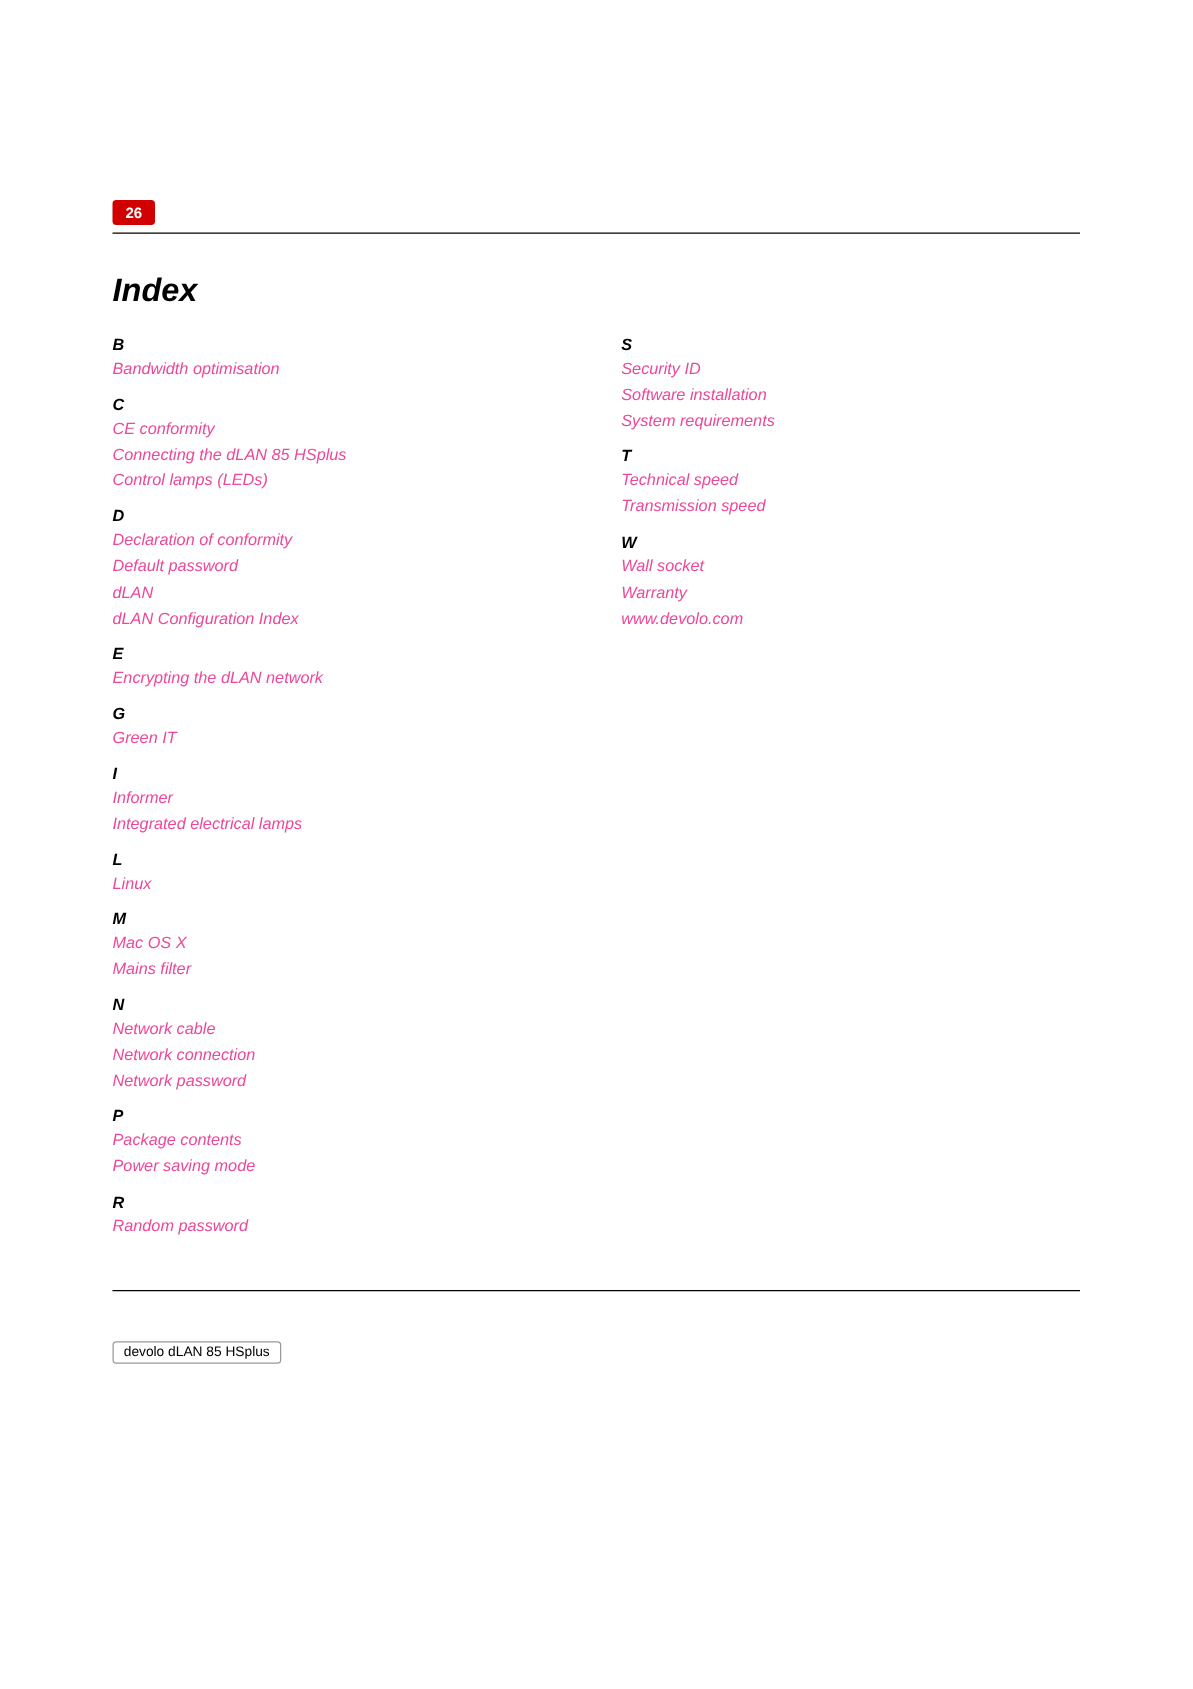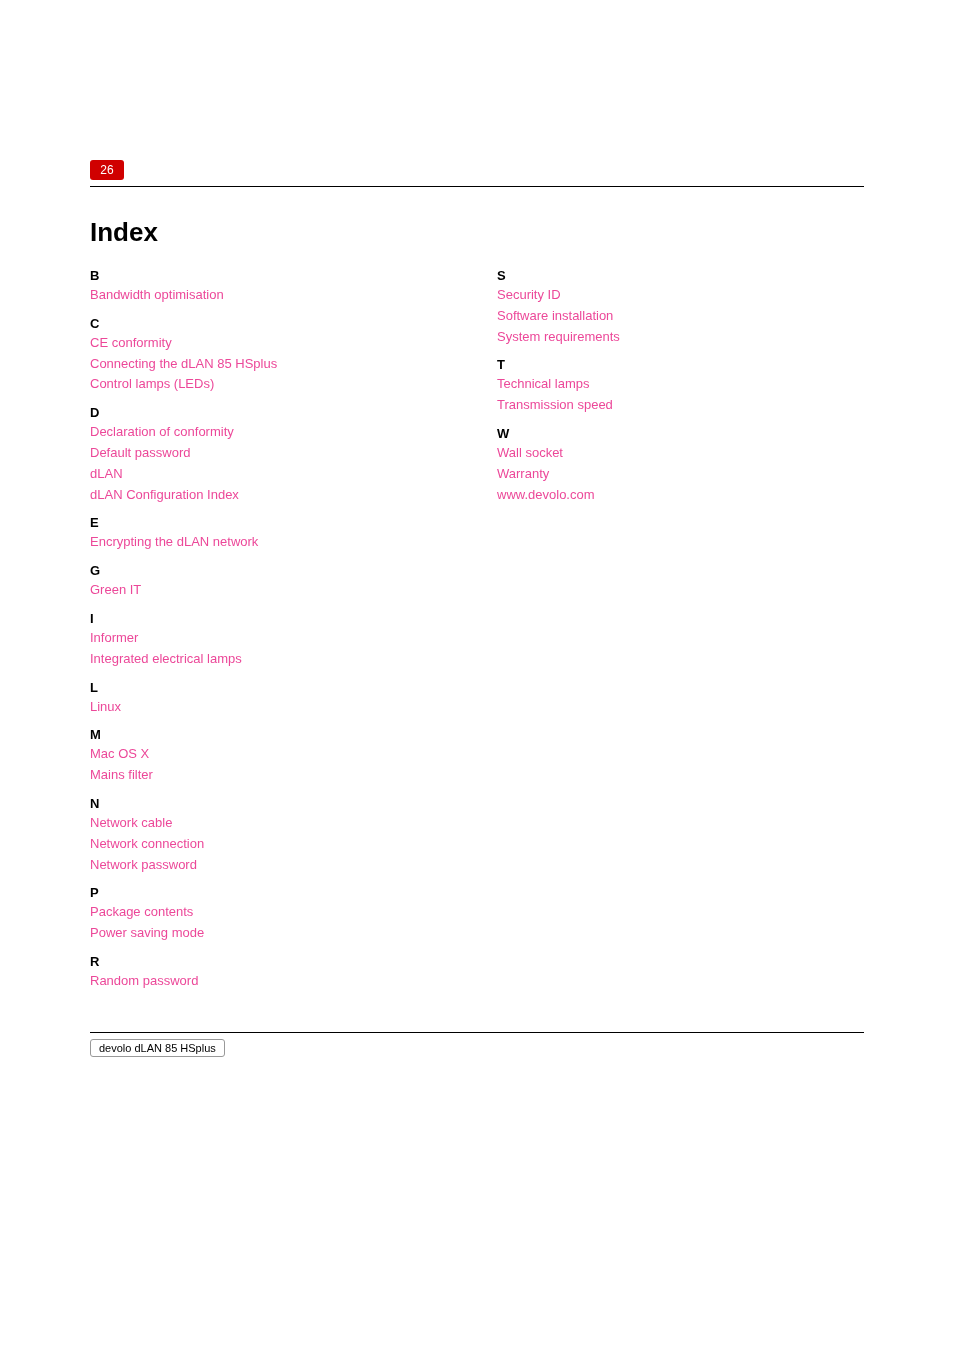--- a/index.html
+++ b/index.html
@@ -30,30 +30,31 @@
       align-items: center;
       border-bottom: 1px solid #000;
       margin: 160px 90px 0 90px;
       padding-bottom: 6px;
     }
 
     .page-number-badge {
       background: #d00000;
       color: #ffffff;
       font-size: 12px;
-      font-weight: normal;
+      font-weight: bold;
       padding: 3px 8px;
       border-radius: 3px;
       display: inline-block;
       min-width: 34px;
       text-align: center;
     }
 
     .content-area {
       margin: 30px 90px 4px 90px;
+      font-style: italic;
     }
 
     .index-title {
       font-size: 26px;
       font-weight: bold;
       margin-bottom: 20px;
     }
 
     .index-columns {
       display: flex;
@@ -89,20 +90,21 @@
       padding-top: 6px;
     }
 
     .device-name-badge {
       background: #ffffff;
       border: 1px solid #999;
       border-radius: 3px;
       font-size: 11px;
       padding: 2px 8px;
       display: inline-block;
+      margin-top: 34px;
     }
   </style>
 </head>
 <body>
 
 <div class="page-container">
 
   <div class="top-bar">
     <span class="page-number-badge">26</span>
   </div>
@@ -160,21 +162,21 @@
       </div>
 
       <div class="index-column">
 
         <div class="index-section-letter">S</div>
         <div class="index-item">Security ID</div>
         <div class="index-item">Software installation</div>
         <div class="index-item">System requirements</div>
 
         <div class="index-section-letter">T</div>
-        <div class="index-item">Technical lamps</div>
+        <div class="index-item">Technical speed</div>
         <div class="index-item">Transmission speed</div>
 
         <div class="index-section-letter">W</div>
         <div class="index-item">Wall socket</div>
         <div class="index-item">Warranty</div>
         <div class="index-item">www.devolo.com</div>
       </div>
 
     </div>
   </div>

